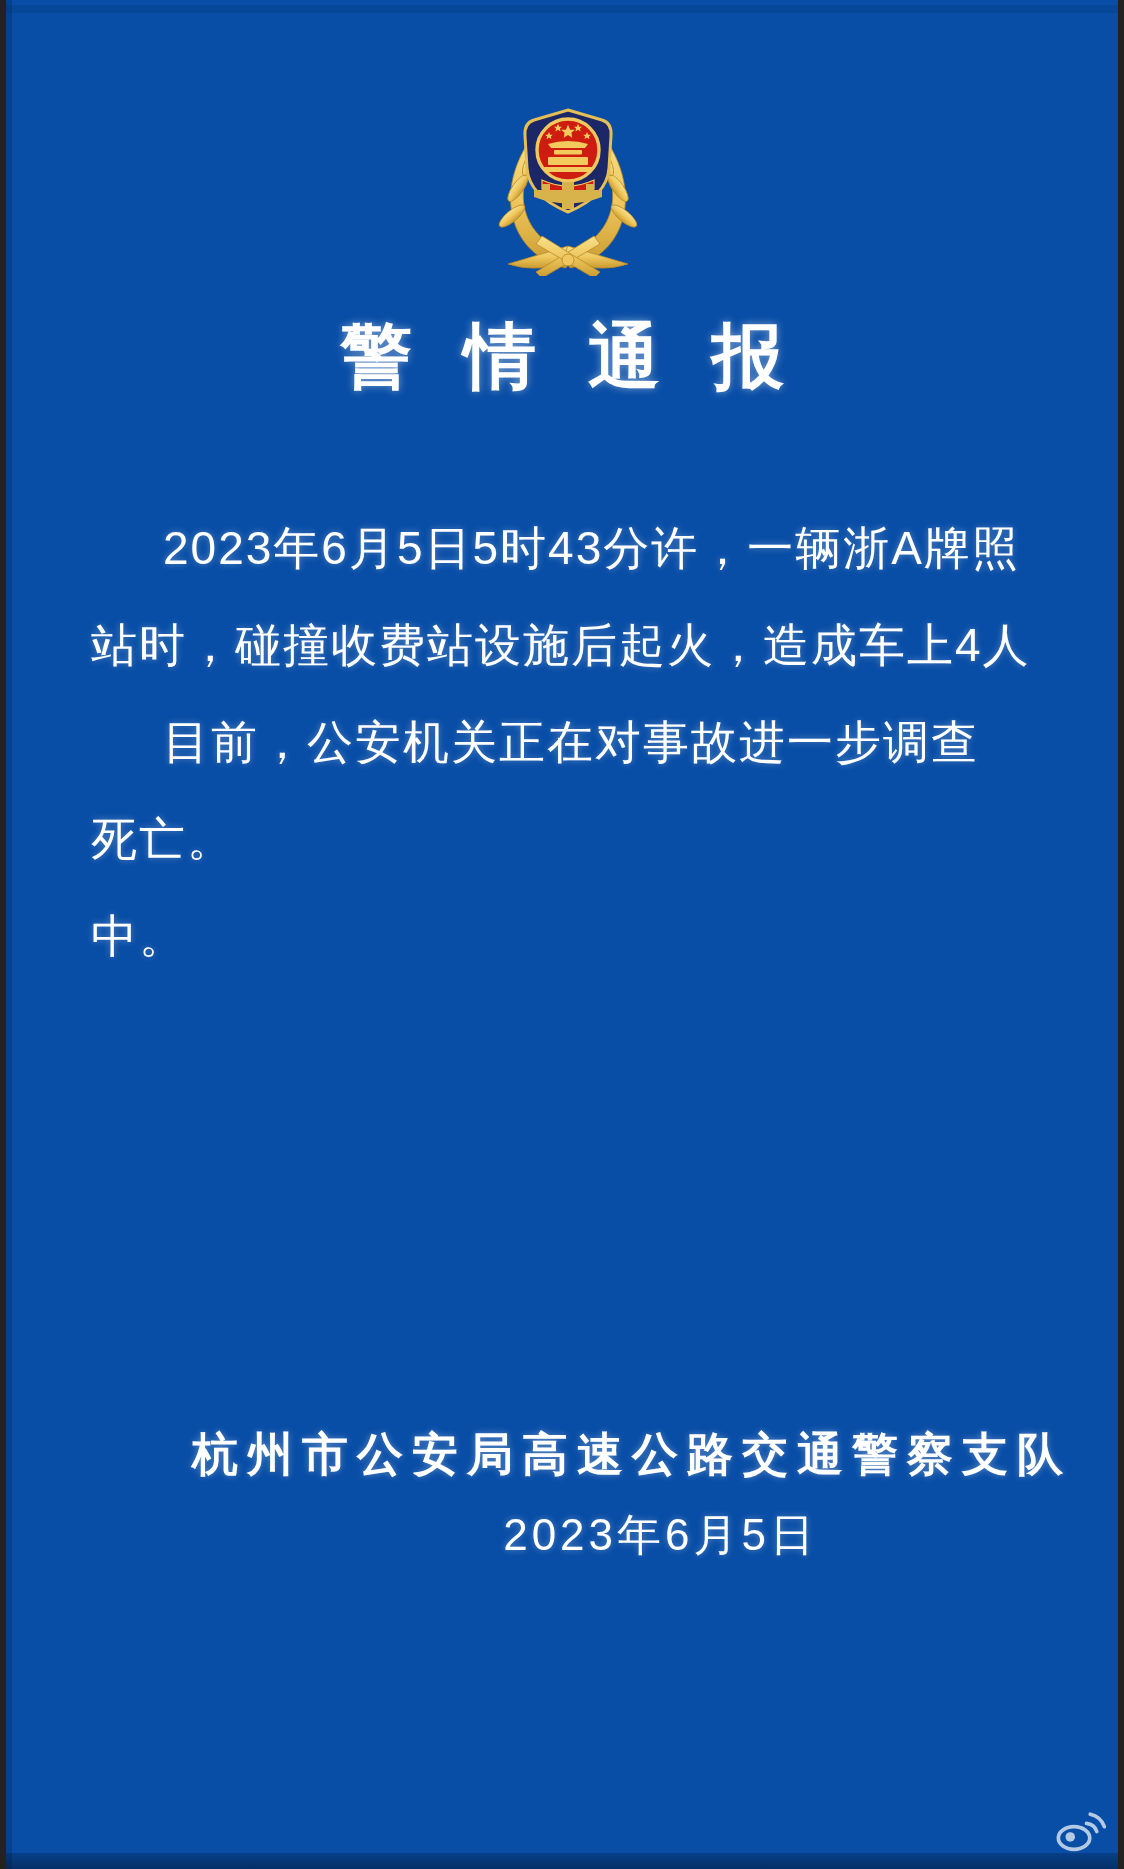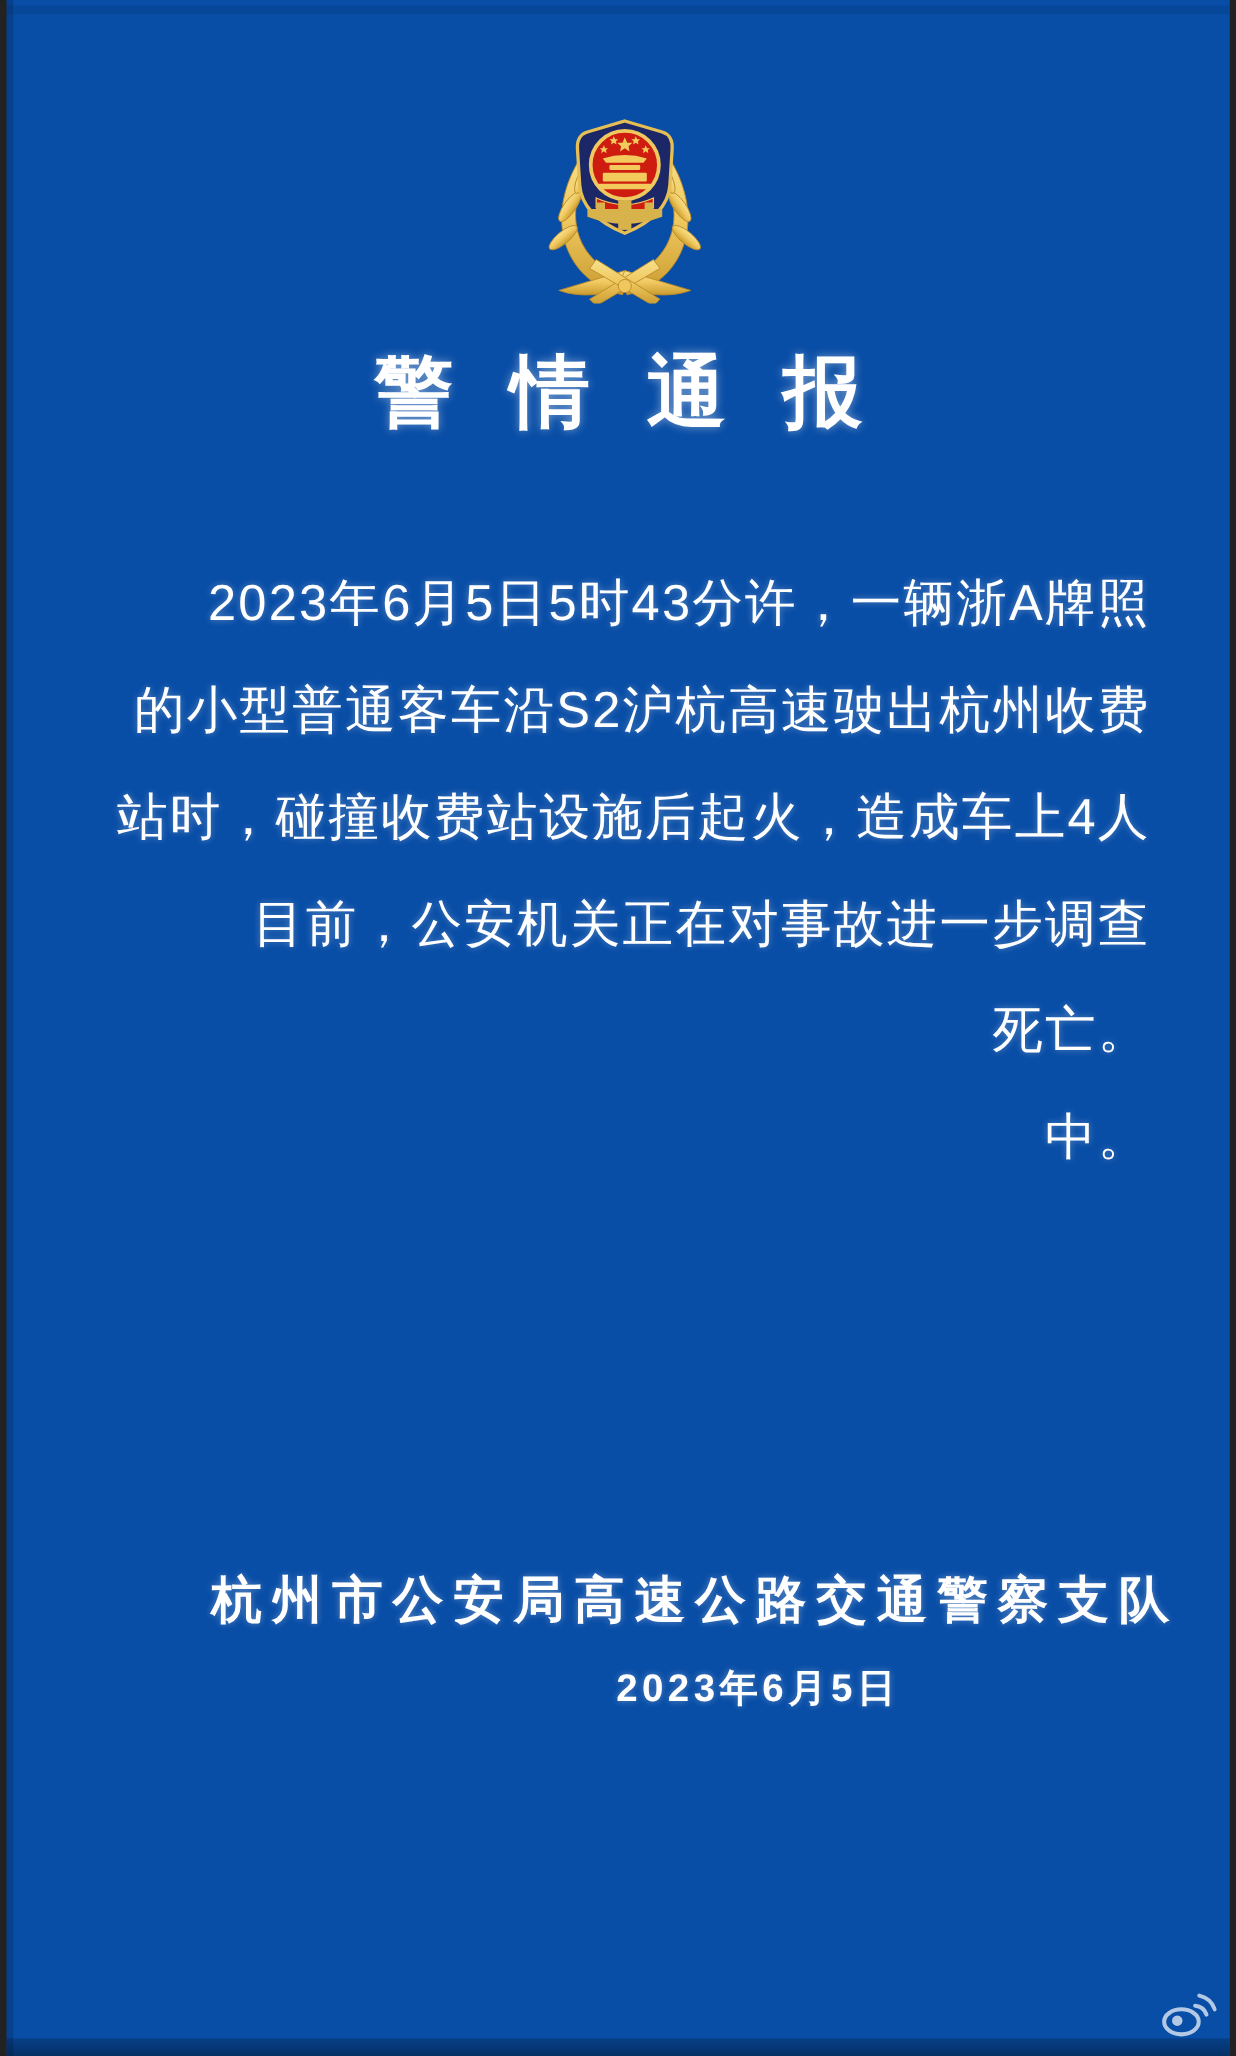--- a/index.html
+++ b/index.html
@@ -39,34 +39,34 @@
     text-indent:0.72em;
     text-shadow:0 0 9px rgba(255,255,255,0.45);
   }
   .body-text{
     position:absolute;left:85px;top:500px;width:955px;
     font-size:46px;
     line-height:97px;
     letter-spacing:2px;
     text-shadow:0 0 7px rgba(255,255,255,0.35);
   }
-  .body-line{white-space:nowrap;text-align:right;}
+  .body-line{white-space:nowrap;}
   .body-line.indent{text-indent:72px;}
   .signature{
     position:absolute;right:46px;top:1412px;
     font-size:46px;font-weight:bold;
     letter-spacing:9px;
     line-height:60px;
     text-shadow:0 0 7px rgba(255,255,255,0.35);
     white-space:nowrap;
     margin-top:12px;
   }
   .sig-date{
     position:absolute;right:300px;top:1505px;
-    font-size:35px;font-weight:bold;
+    font-size:44px;font-weight:normal;
     letter-spacing:4px;
     line-height:60px;
     text-shadow:0 0 7px rgba(255,255,255,0.35);
     white-space:nowrap;
   }
   .watermark{
     position:absolute;right:12px;bottom:16px;
     display:flex;align-items:center;gap:9px;
     color:var(--watermark,rgba(255,255,255,0.82));
     opacity:0.85;
@@ -142,21 +142,20 @@
       <path d="M58 176 L116 140 L122 148 L64 182 Z"></path>
       <path d="M122 176 L64 140 L58 148 L116 182 Z"></path>
       <circle cx="90" cy="164" r="6" fill="#EFC75E"></circle>
     </g>
   </svg>
 
   <h1 class="title">警情通报</h1>
 
   <div class="body-text">
     <div class="body-line indent">2023年6月5日5时43分许，一辆浙A牌照</div>
-    <div class="body-line">的小型普通客车沿S2沪杭高速驶出杭州收费</div>
     <div class="body-line">站时，碰撞收费站设施后起火，造成车上4人</div>
     <div class="body-line indent">目前，公安机关正在对事故进一步调查</div>
     <div class="body-line">死亡。</div>
     <div class="body-line">中。</div>
   </div>
 
   <div class="signature">杭州市公安局高速公路交通警察支队</div>
   <div class="sig-date">2023年6月5日</div>
 
   <div class="watermark">

